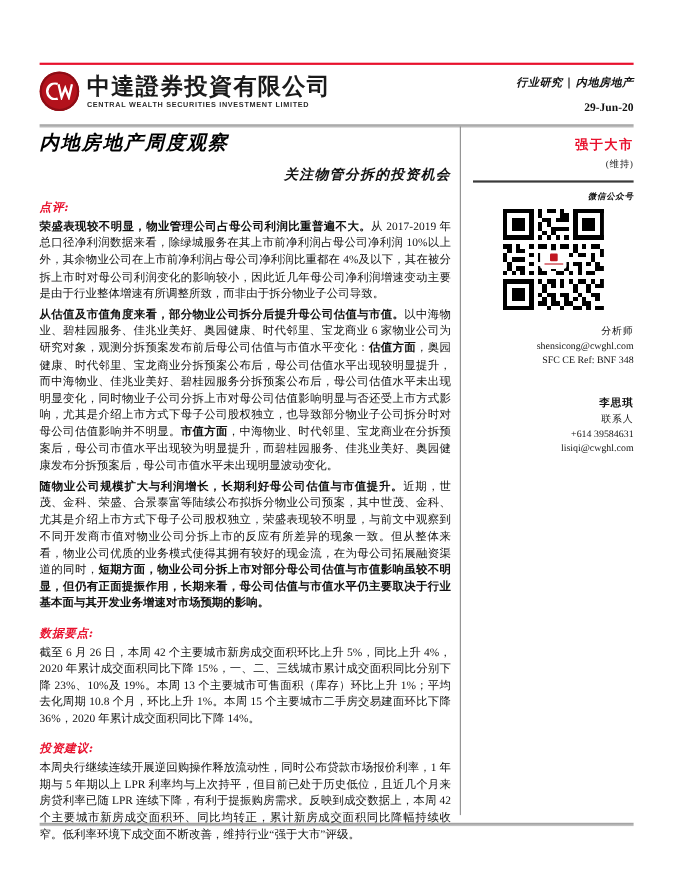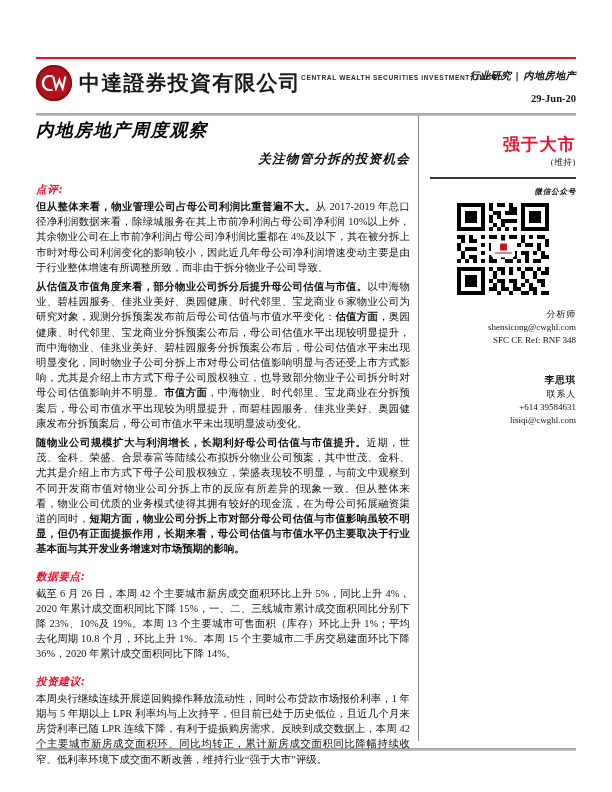--- a/index.html
+++ b/index.html
@@ -16,21 +16,21 @@
   
   .top-rule{position:absolute;left:36px;top:57px;width:540px;height:2px;background:#E8112D;}
 
   
   .header{position:absolute;left:36px;top:63px;width:540px;height:48px;}
   .logo-wrap{position:absolute;left:0;top:2px;display:flex;align-items:center;gap:7px;}
   .logo-mark{width:36px;height:36px;border-radius:50%;background:#B3121C;
      display:flex;align-items:center;justify-content:center;flex:0 0 auto;
      box-shadow:inset 0 0 0 2px #8d0d15;}
   .logo-mark svg{display:block;}
-  .logo-txt{display:flex;flex-direction:row;justify-content:center;}
+  .logo-txt{display:flex;flex-direction:column;justify-content:center;}
   .logo-cn{font-family:"DejaVu Sans","Liberation Sans",sans-serif;
      font-weight:bold;font-size:21px;letter-spacing:1.2px;line-height:23px;color:#1a1a1a;}
   .logo-en{font-family:"Liberation Sans",sans-serif;font-weight:bold;
      font-size:6.6px;letter-spacing:0.62px;line-height:9px;color:#2b2b2b;margin-top:1px;}
 
   .hdr-right{position:absolute;right:0;top:6px;text-align:right;}
   .hdr-cat{font-family:"DejaVu Serif","Liberation Serif",serif;font-weight:bold;
      font-size:10px;line-height:14px;color:#111;letter-spacing:.5px;font-style:italic;}
   .hdr-date{font-family:"Liberation Serif",serif;font-weight:bold;font-size:10.5px;
      line-height:14px;color:#111;margin-top:9px;}
@@ -58,22 +58,22 @@
      font-family:"DejaVu Serif","Liberation Serif",serif;}
 
   .para{font-size:10.4px;line-height:15.2px;text-align:justify;text-justify:inter-ideograph;
      color:#111;margin:0 0 1px 0;letter-spacing:.05px;}
   .para + .para{margin-top:4px;}
   .para b{font-weight:bold;}
   .tight{margin-top:2px;}
 
   
   .side{position:absolute;left:430px;top:118px;width:146px;text-align:right;}
-  .rating{color:#E8112D;font-weight:bold;font-size:17px;line-height:20px;
-     letter-spacing:1.3px;font-family:"DejaVu Serif","Liberation Serif",serif;margin-top:16px;}
+  .rating{color:#E8112D;font-weight:bold;font-size:12px;line-height:20px;
+     letter-spacing:1.3px;font-family:"DejaVu Serif","Liberation Serif",serif;margin-top:3px;}
   .rating-sub{font-size:8.6px;line-height:14px;color:#222;letter-spacing:.6px;margin-top:1px;}
   .side-rule{width:146px;height:1.6px;background:#3a3a3a;margin:8px 0 7px 0;}
   .wechat-label{font-size:7.6px;line-height:12px;color:#111;font-weight:bold;
      letter-spacing:.7px;font-style:italic;}
 
   .qr-wrap{display:flex;justify-content:center;margin-top:5px;}
   .qr{position:relative;width:92px;height:92px;background:#fff;}
   .qr svg{display:block;}
   .qr-logo{position:absolute;left:50%;top:50%;transform:translate(-50%,-50%);
      width:24px;height:17px;background:#fff;border-radius:3px;
@@ -118,21 +118,21 @@
   <div class="vrule"></div>
   <div class="bot-rule"></div>
 
   <div class="main">
 
     <div class="doc-title">内地房地产周度观察</div>
     <div class="doc-sub">关注物管分拆的投资机会</div>
 
     <div class="sec-head">点评:</div>
 
-    <p class="para"><b>但从整体来看，物业管理公司占母公司利润比重普遍不大。</b><span>从 2017-2019 年总口径净利润数据来看，除绿城服务在其上市前净利润占母公司净利润 10%以上外，其余物业公司在上市前净利润占母公司净利润比重都在 4%及以下，其在被分拆上市时对母公司利润变化的影响较小，因此近几年母公司净利润增速变动主要是由于行业整体增速有所调整所致，而非由于拆分物业子公司导致。</span></p>
+    <p class="para"><b>荣盛表现较不明显，物业管理公司占母公司利润比重普遍不大。</b><span>从 2017-2019 年总口径净利润数据来看，除绿城服务在其上市前净利润占母公司净利润 10%以上外，其余物业公司在上市前净利润占母公司净利润比重都在 4%及以下，其在被分拆上市时对母公司利润变化的影响较小，因此近几年母公司净利润增速变动主要是由于行业整体增速有所调整所致，而非由于拆分物业子公司导致。</span></p>
 
     <p class="para"><b>从估值及市值角度来看，部分物业公司拆分后提升母公司估值与市值。</b><span>以中海物业、碧桂园服务、佳兆业美好、奥园健康、时代邻里、宝龙商业 6 家物业公司为研究对象，观测分拆预案发布前后母公司估值与市值水平变化：</span><b>估值方面</b><span>，奥园健康、时代邻里、宝龙商业分拆预案公布后，母公司估值水平出现较明显提升，而中海物业、佳兆业美好、碧桂园服务分拆预案公布后，母公司估值水平未出现明显变化，同时物业子公司分拆上市对母公司估值影响明显与否还受上市方式影响，尤其是介绍上市方式下母子公司股权独立，也导致部分物业子公司拆分时对母公司估值影响并不明显。</span><b>市值方面</b><span>，中海物业、时代邻里、宝龙商业在分拆预案后，母公司市值水平出现较为明显提升，而碧桂园服务、佳兆业美好、奥园健康发布分拆预案后，母公司市值水平未出现明显波动变化。</span></p>
 
     <p class="para"><b>随物业公司规模扩大与利润增长，长期利好母公司估值与市值提升。</b><span>近期，世茂、金科、荣盛、合景泰富等陆续公布拟拆分物业公司预案，其中世茂、金科、尤其是介绍上市方式下母子公司股权独立，荣盛表现较不明显，与前文中观察到不同开发商市值对物业公司分拆上市的反应有所差异的现象一致。但从整体来看，物业公司优质的业务模式使得其拥有较好的现金流，在为母公司拓展融资渠道的同时，</span><b>短期方面，物业公司分拆上市对部分母公司估值与市值影响虽较不明显，但仍有正面提振作用，长期来看，母公司估值与市值水平仍主要取决于行业基本面与其开发业务增速对市场预期的影响。</b></p>
 
     <div class="sec-head">数据要点:</div>
     <p class="para tight">截至 6 月 26 日，本周 42 个主要城市新房成交面积环比上升 5%，同比上升 4%，2020 年累计成交面积同比下降 15%，一、二、三线城市累计成交面积同比分别下降 23%、10%及 19%。本周 13 个主要城市可售面积（库存）环比上升 1%；平均去化周期 10.8 个月，环比上升 1%。本周 15 个主要城市二手房交易建面环比下降 36%，2020 年累计成交面积同比下降 14%。</p>
 
     <div class="sec-head">投资建议:</div>
     <p class="para tight">本周央行继续连续开展逆回购操作释放流动性，同时公布贷款市场报价利率，1 年期与 5 年期以上 LPR 利率均与上次持平，但目前已处于历史低位，且近几个月来房贷利率已随 LPR 连续下降，有利于提振购房需求。反映到成交数据上，本周 42 个主要城市新房成交面积环、同比均转正，累计新房成交面积同比降幅持续收窄。低利率环境下成交面不断改善，维持行业“强于大市”评级。</p>

